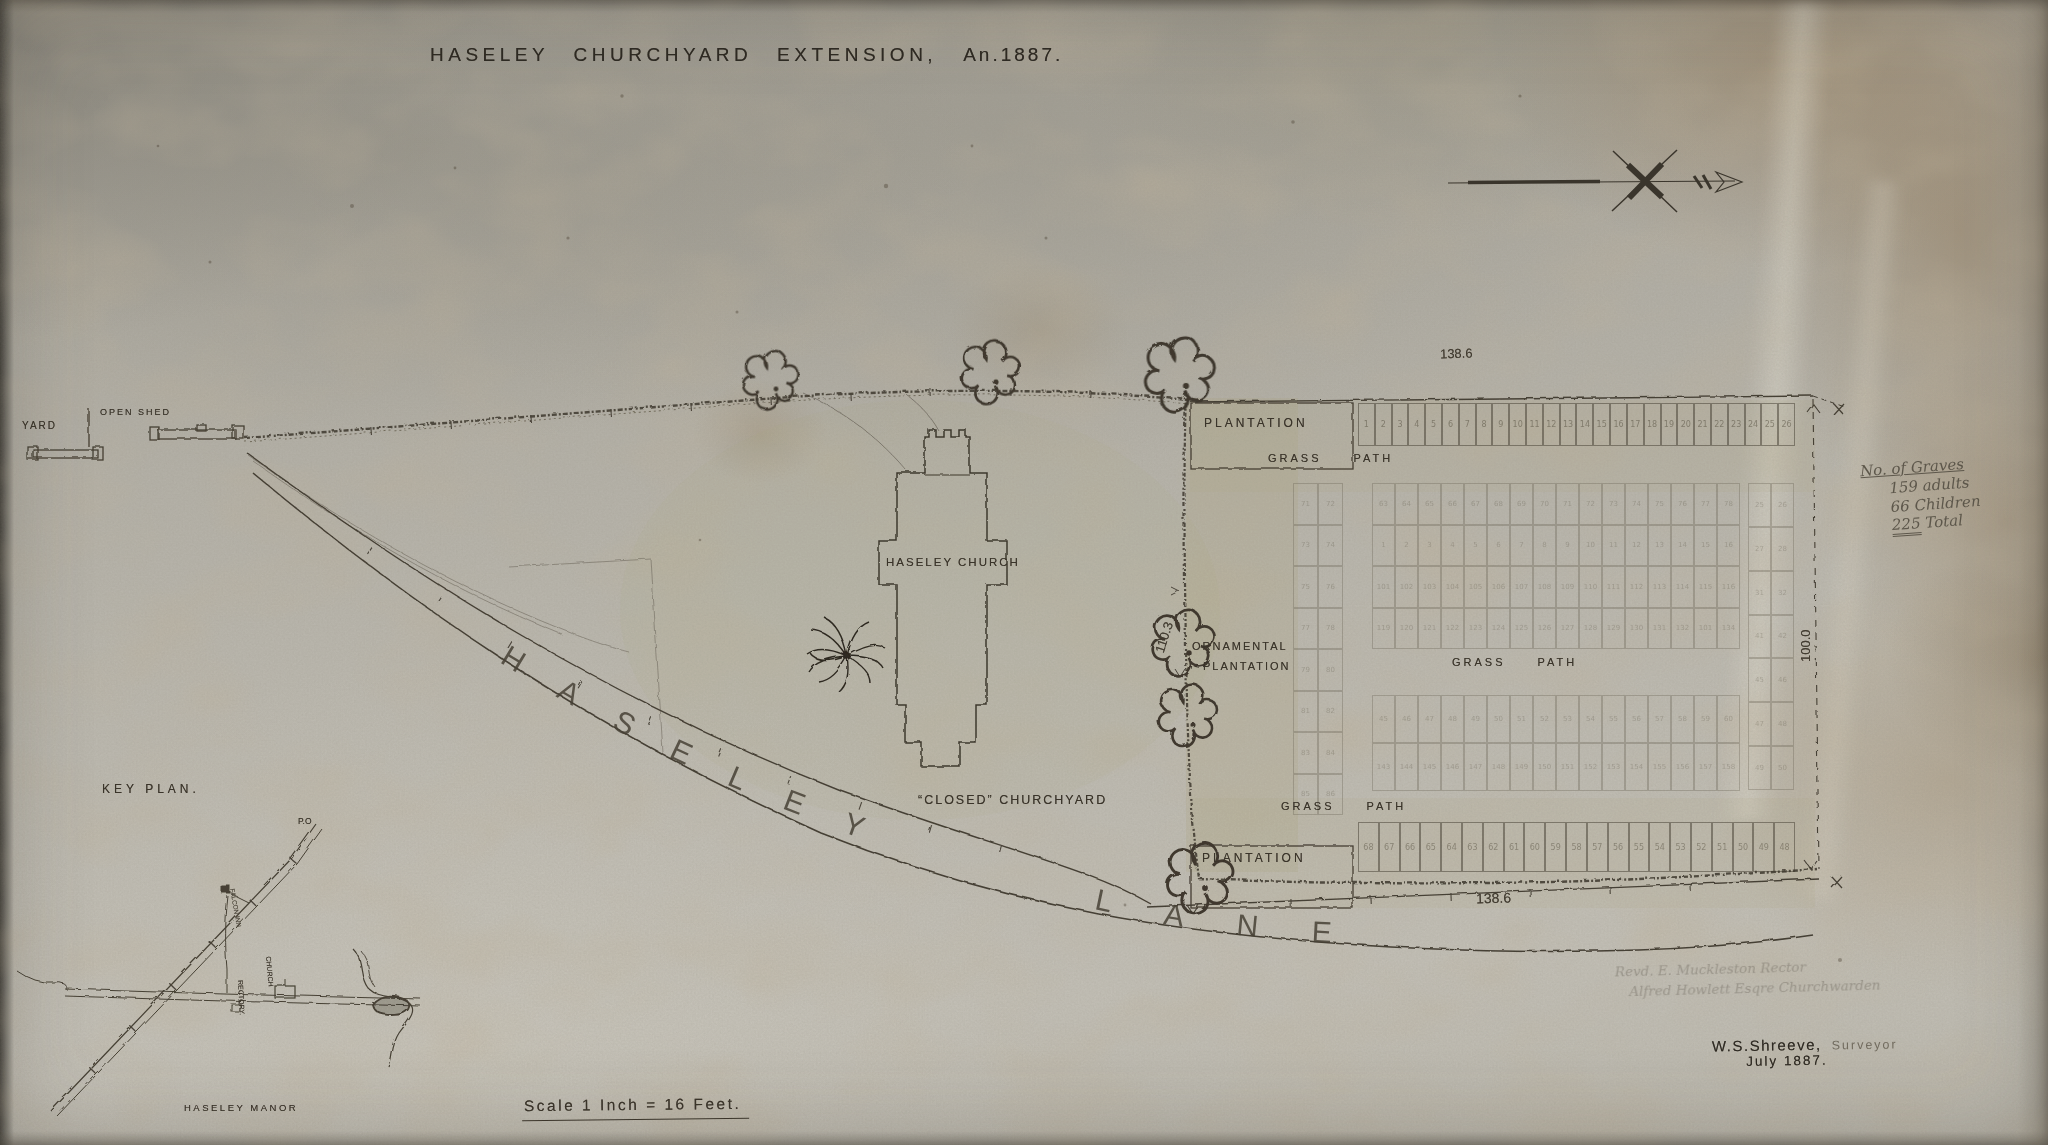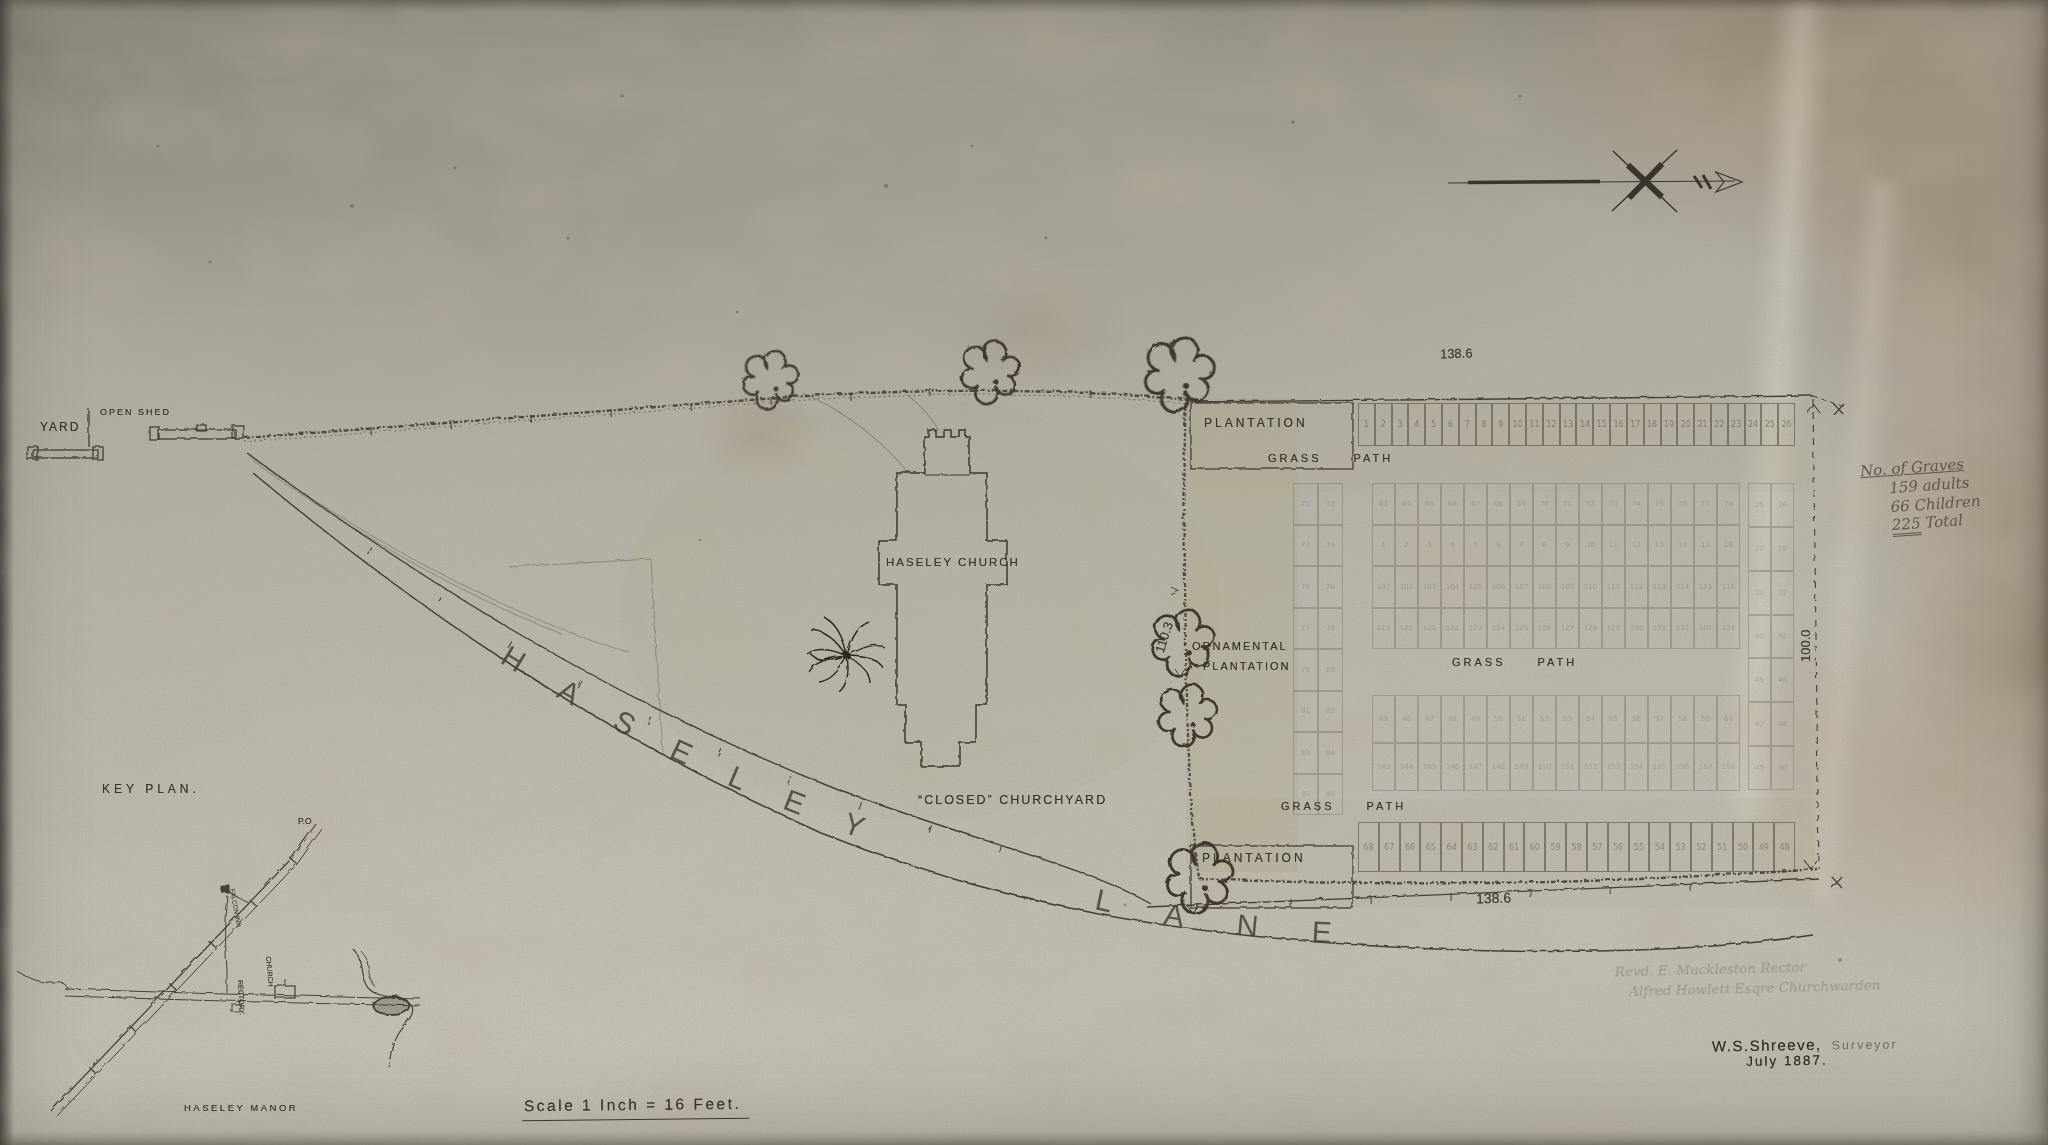--- a/index.html
+++ b/index.html
@@ -762,22 +762,25 @@
         </div>
         <div class="plot-cell">
           <span style="opacity: 0.45;">49</span>
         </div>
         <div class="plot-cell">
           <span style="opacity: 0.45;">48</span>
         </div>
       </div>
     </div>
 
-
-  <div class="lbl" style="left:40px;top:420px;font-size:12px;letter-spacing:2px;">YARD</div>
+  <div class="lbl title-lbl" style="left:430px;top:44px;">
+    <span>HASELEY CHURCHYARD EXTENSION,</span><span class="yr">An.1887.</span>
+  </div>
+
+  <div class="lbl" style="left:22px;top:420px;font-size:10px;letter-spacing:2px;">YARD</div>
   <div class="lbl" style="left:100px;top:407px;font-size:9px;letter-spacing:2px;">OPEN SHED</div>
 
   <div class="lbl" style="left:1204px;top:416px;font-size:12px;letter-spacing:3px;">PLANTATION</div>
   <div class="lbl gp" style="left:1268px;top:452px;">GRASS PATH</div>
   <div class="lbl" style="left:1192px;top:640px;font-size:11px;letter-spacing:2px;">ORNAMENTAL</div>
   <div class="lbl" style="left:1203px;top:660px;font-size:11px;letter-spacing:2px;">PLANTATION</div>
   <div class="lbl gp" style="left:1452px;top:656px;">GRASS PATH</div>
   <div class="lbl" style="left:886px;top:556px;font-size:11.5px;letter-spacing:2px;">HASELEY CHURCH</div>
   <div class="lbl" style="left:918px;top:793px;font-size:12.5px;letter-spacing:2px;">“CLOSED” CHURCHYARD</div>
   <div class="lbl gp" style="left:1281px;top:800px;">GRASS PATH</div>

